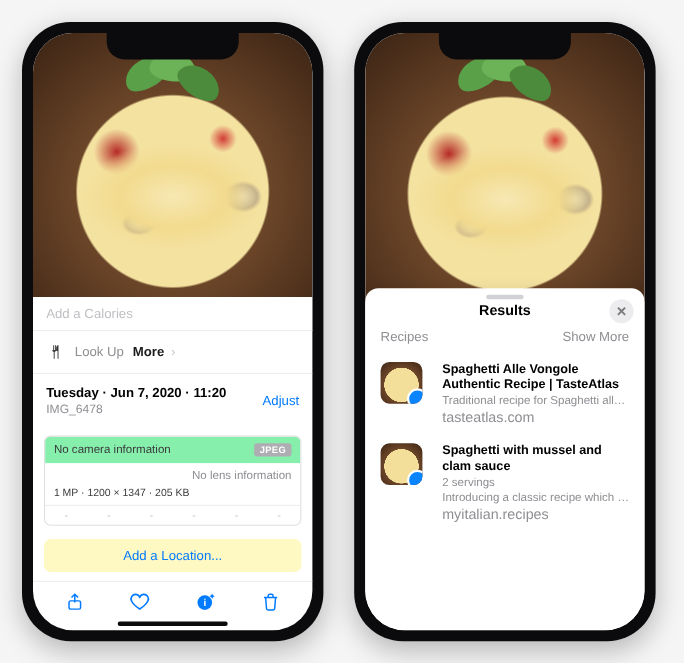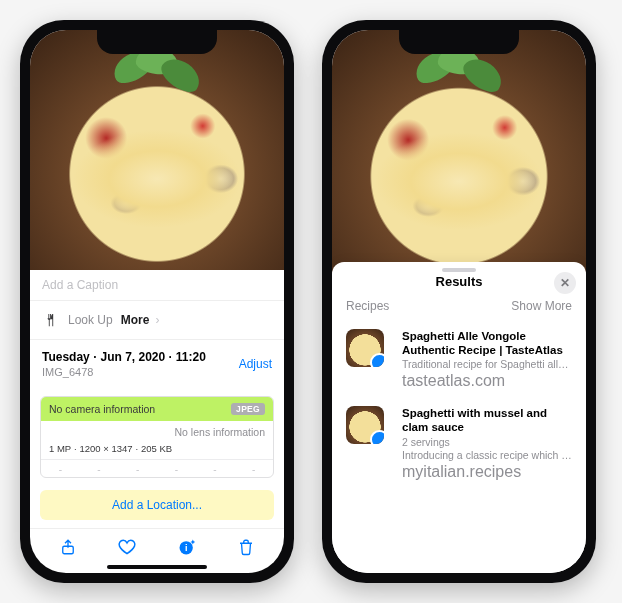--- a/index.html
+++ b/index.html
@@ -116,21 +116,21 @@
 
   .camera-card {
     margin: 6px 10px 8px;
     border:1px solid #e0e0e2;
     border-radius:6px;
     overflow:hidden;
     font-size:10.5px;
   }
   .camera-head {
     display:flex;justify-content:space-between;align-items:center;
-    background:#bef264;
+    background:#86efac;
     padding:6px 8px;
     color:#3a3a3c;
   }
   .jpeg-badge {
     background:#aeaeb2;
     color:#fff;
     font-size:8.5px;
     font-weight:600;
     padding:1px 5px;
     border-radius:3px;
@@ -229,41 +229,41 @@
     position:absolute; bottom:-5px; right:-5px;
     width:15px;height:15px;border-radius:50%;
     background:#0a84ff;
     border:2px solid #fff;
   }
   .res-body { flex:1; min-width:0; }
   .res-title { font-size:11.5px; font-weight:600; color:#000; line-height:1.25; }
   .res-sub { font-size:10.5px; color:#8e8e93; line-height:1.25; margin-top:1px;}
   .res-desc { font-size:10.5px; color:#8e8e93; line-height:1.25;
     white-space:nowrap;overflow:hidden;text-overflow:ellipsis; }
-  .res-src { font-size:16px; color:#8e8e93; margin-top:1px;}
+  .res-src { font-size:13px; color:#8e8e93; margin-top:1px;}
 
   svg { display:block; }
 </style>
 </head>
 <body>
 
 <div class="phone">
   <div class="notch"></div>
   <div class="screen">
 
     <div class="hero">
       <div class="pasta-strands"></div>
       <div class="basil">
         <div class="leaf l1"></div>
           <div class="leaf l2"></div>
           <div class="leaf l3"></div>
       </div>
     </div>
 
-    <div class="caption-bar">Add a Caption</div>
+    <div class="caption-bar">Add a Calories</div>
 
     <div class="lookup-row">
       <span class="lookup-icon">
         <svg width="14" height="14" viewBox="0 0 16 16" fill="currentColor">
           <path d="M4 1v5a2 2 0 0 0 1.5 1.94V15h1V7.94A2 2 0 0 0 8 6V1H7v5H6V1H5v5H4V1z"></path>
           <path d="M10 1c-1 0-2 1.5-2 4v2h1.5v8h1V1z"></path>
         </svg>
       </span>
       <span style="color:#8e8e93;">Look Up</span>
       <span style="font-weight:600;">More</span>

